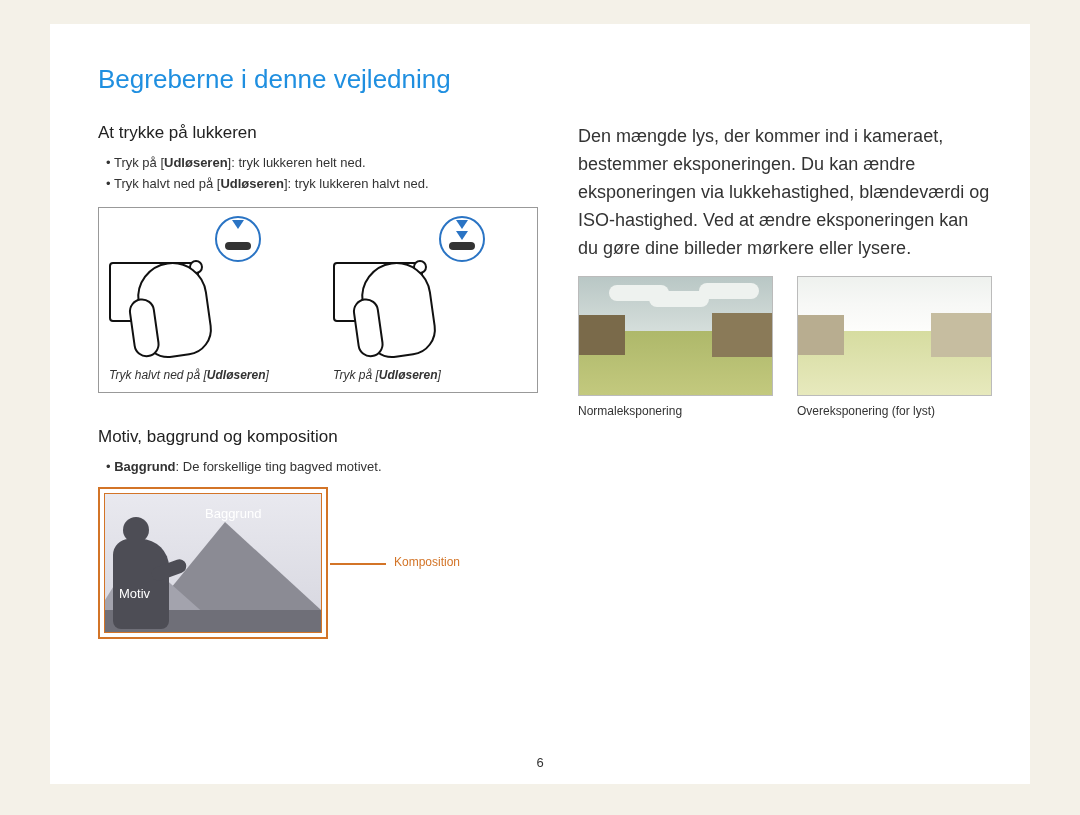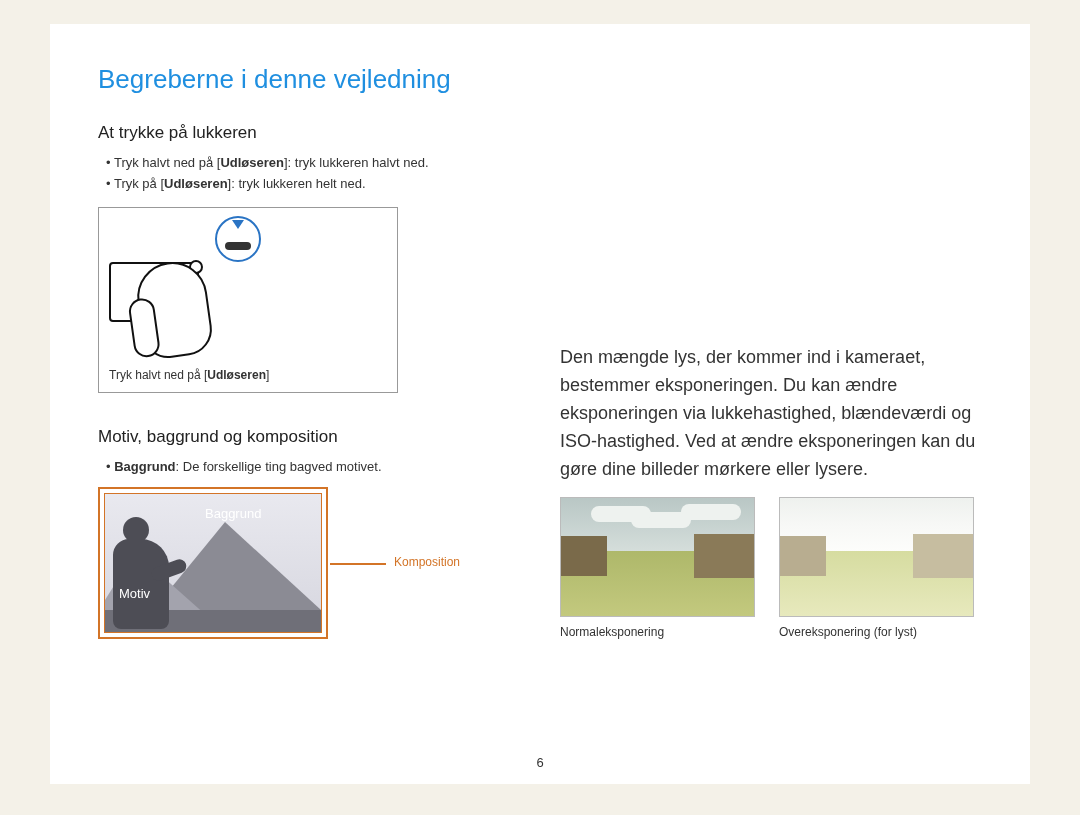--- a/index.html
+++ b/index.html
@@ -18,41 +18,42 @@
     margin: 0 auto;
     padding: 40px 48px 20px 48px;
     position: relative;
   }
   h1.title {
     color: #1f8fe0;
     font-weight: 400;
     font-size: 26px;
     margin-bottom: 28px;
   }
-  .columns { display: flex; gap: 40px; align-items: flex-end; }
+  .columns { display: flex; gap: 40px; }
   .col { flex: 1; }
   h2.sub {
     font-size: 17px;
     font-weight: 400;
     color: #222;
     margin-bottom: 10px;
   }
   ul.bullets { list-style: none; padding-left: 8px; margin-bottom: 10px; }
   ul.bullets li { font-size: 13px; line-height: 1.6; color: #333; text-indent: -10px; padding-left: 10px; }
   ul.bullets li::before { content: "• "; }
   .bold { font-weight: bold; }
   .para { font-size: 18px; line-height: 1.55; color: #333; margin-bottom: 14px; }
 
   .shutter-box {
     border: 1px solid #999;
     padding: 14px 10px 10px 10px;
     margin-top: 12px;
     display: flex;
     gap: 30px;
-    width: 300px;
+    width: 440px;
+    font-style: italic;
   }
   .shutter-col { flex: 1; text-align: left; }
   .shutter-img { width: 160px; height: 140px; position: relative; }
   .shutter-cap { font-size: 12px; color: #333; margin-top: 6px; }
   .shutter-cap .bold { font-weight: bold; }
 
   
   .cam { position:absolute; left:0; top:40px; width:90px; height:60px; border:2px solid #111; border-radius:4px; background:#fff; }
   .cam::after { content:""; position:absolute; right:-6px; top:-4px; width:10px; height:10px; border:2px solid #111; border-radius:50%; background:#fff;}
   .hand { position:absolute; left:30px; top:40px; width:70px; height:95px; background:#fff; border:2px solid #111; border-radius:40px 40px 30px 30px; transform: rotate(-8deg); }
@@ -103,39 +104,53 @@
 <div class="page">
   <h1 class="title">Begreberne i denne vejledning</h1>
 
   <div class="columns">
 
     <div class="col">
 
       <h2 class="sub">At trykke på lukkeren</h2>
       <ul class="bullets">
         <li>
-          <span>Tryk halvt ned på [</span><span class="bold">Udløseren</span><span>]: tryk lukkeren halvt ned.</span>
+          <span>Tryk på [</span><span class="bold">Udløseren</span><span>]: tryk lukkeren helt ned.</span>
         </li>
         <li>
-          <span>Tryk på [</span><span class="bold">Udløseren</span><span>]: tryk lukkeren helt ned.</span>
+          <span>Tryk halvt ned på [</span><span class="bold">Udløseren</span><span>]: tryk lukkeren halvt ned.</span>
         </li>
       </ul>
 
       <div class="shutter-box">
         <div class="shutter-col">
           <div class="shutter-img">
             <div class="cam"></div>
             <div class="hand"></div>
             <div class="circ">
               <div class="arrow"></div>
               <div class="btn-top"></div>
             </div>
           </div>
           <div class="shutter-cap">
             <span>Tryk halvt ned på [</span><span class="bold">Udløseren</span><span>]</span>
+          </div>
+        </div>
+        <div class="shutter-col">
+          <div class="shutter-img">
+            <div class="cam"></div>
+            <div class="hand"></div>
+            <div class="circ full">
+              <div class="arrow"></div>
+              <div class="arrow2"></div>
+              <div class="btn-top"></div>
+            </div>
+          </div>
+          <div class="shutter-cap">
+            <span>Tryk på [</span><span class="bold">Udløseren</span><span>]</span>
           </div>
         </div>
       </div>
 
       <div class="section-gap">
         <h2 class="sub">Motiv, baggrund og komposition</h2>
         <ul class="bullets">
           <li>
             <span class="bold">Baggrund</span><span>: De forskellige ting bagved motivet.</span>
           </li>

